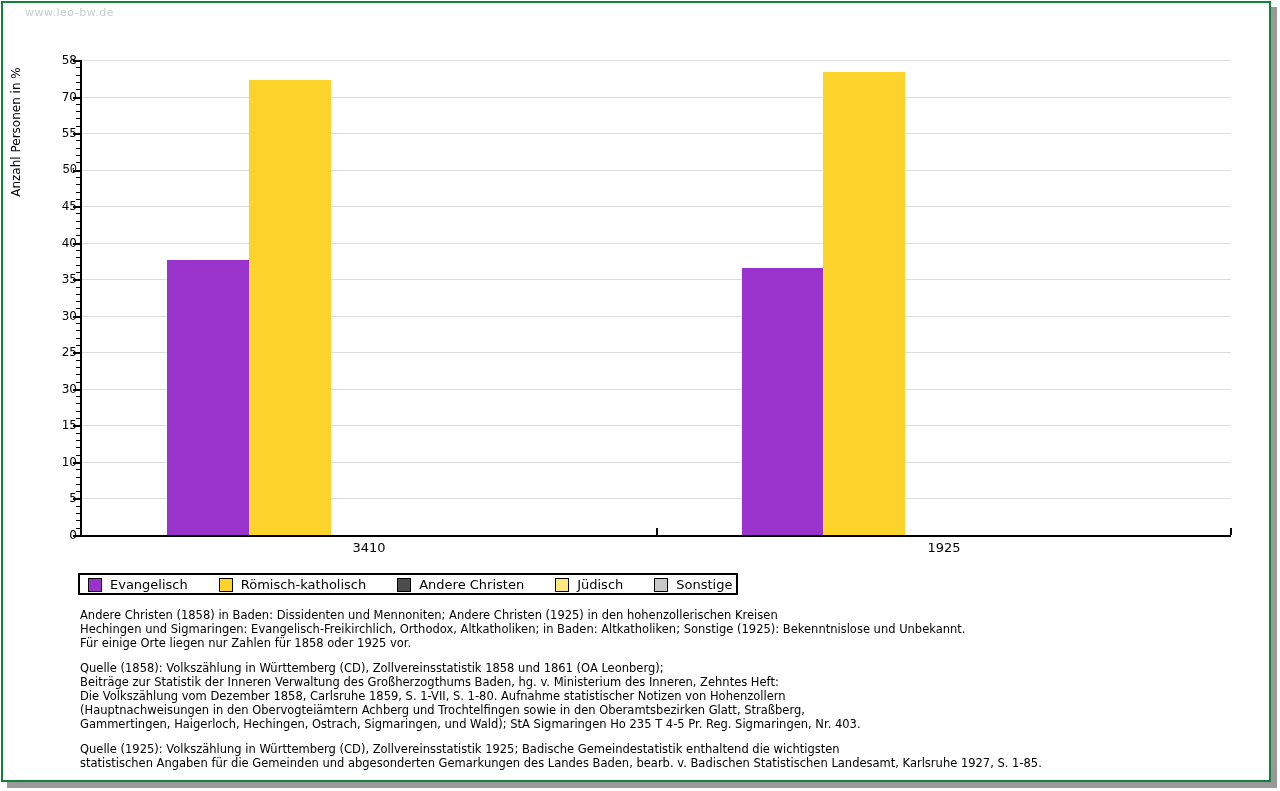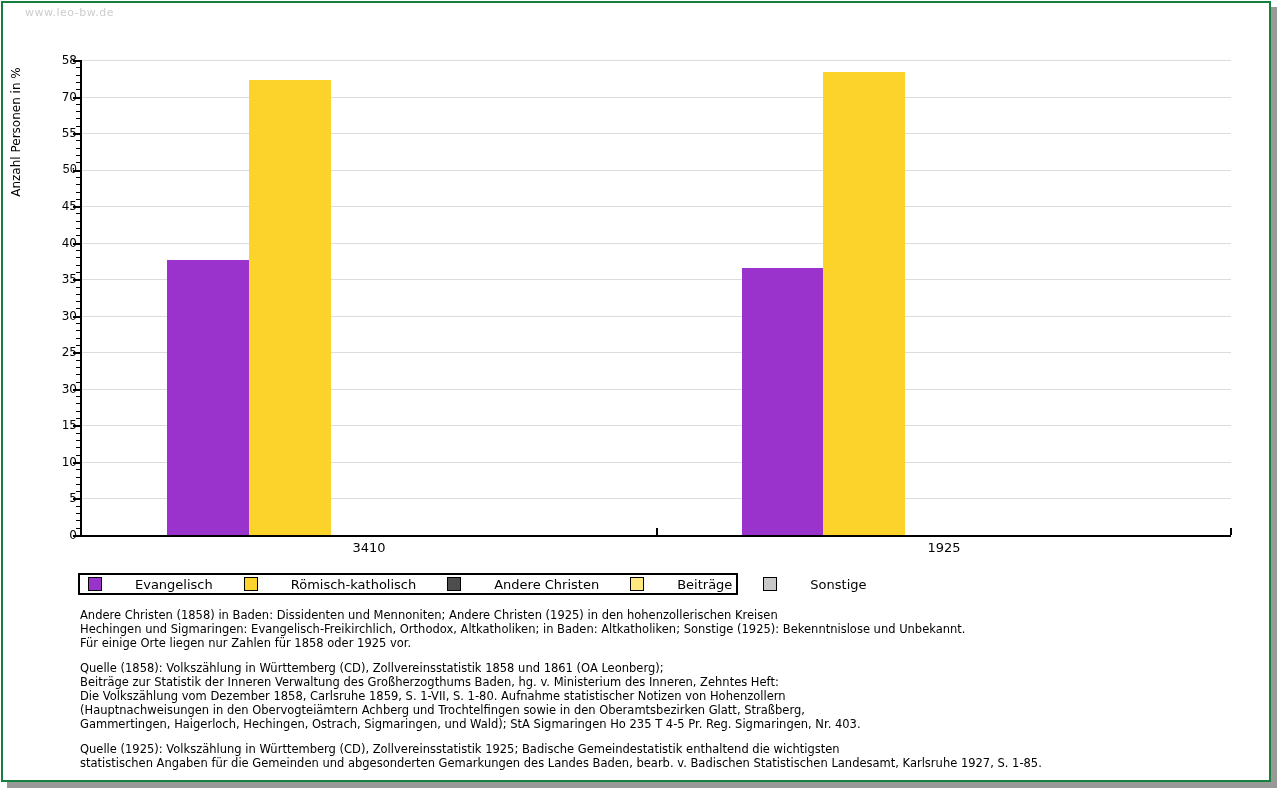--- a/index.html
+++ b/index.html
@@ -34,21 +34,21 @@
   .bar{position:absolute;}
   .xlabel{
     position:absolute;width:90px;text-align:center;font-size:13px;top:537px;
   }
   .xtick{position:absolute;width:2px;height:7px;background:#000;top:525px;}
   .legend{
     position:absolute;left:75px;top:570px;width:660px;height:22px;
     border:2px solid #000;box-sizing:border-box;background:#fff;
     display:flex;align-items:center;padding-left:8px;gap:31px;
   }
-  .legend-item{display:flex;align-items:center;gap:25px;}
+  .legend-item{display:flex;align-items:flex-end;}
   .legend-swatch{
     width:12px;height:12px;border:1px solid #000;flex:none;
   }
   .legend-label{margin-left:8px;font-size:13px;white-space:nowrap;}
   .footnotes{position:absolute;left:77px;top:605px;width:1130px;}
   .footnotes p{
     margin:0 0 11px 0;font-size:11.5px;line-height:14px;white-space:pre-line;
   }
 </style>
 </head>
@@ -186,21 +186,21 @@
       <div class="legend-item">
         <div class="legend-swatch" style="background: rgb(252, 211, 43);"></div>
         <div class="legend-label">Römisch-katholisch</div>
       </div>
       <div class="legend-item">
         <div class="legend-swatch" style="background: rgb(77, 77, 77);"></div>
         <div class="legend-label">Andere Christen</div>
       </div>
       <div class="legend-item">
         <div class="legend-swatch" style="background: rgb(255, 232, 128);"></div>
-        <div class="legend-label">Beiträge</div>
+        <div class="legend-label">Jüdisch</div>
       </div>
       <div class="legend-item">
         <div class="legend-swatch" style="background: rgb(200, 200, 200);"></div>
         <div class="legend-label">Sonstige</div>
       </div>
     </div>
 
   <div class="footnotes">
     <p>Andere Christen (1858) in Baden: Dissidenten und Mennoniten; Andere Christen (1925) in den hohenzollerischen Kreisen
 Hechingen und Sigmaringen: Evangelisch-Freikirchlich, Orthodox, Altkatholiken; in Baden: Altkatholiken; Sonstige (1925): Bekenntnislose und Unbekannt.

